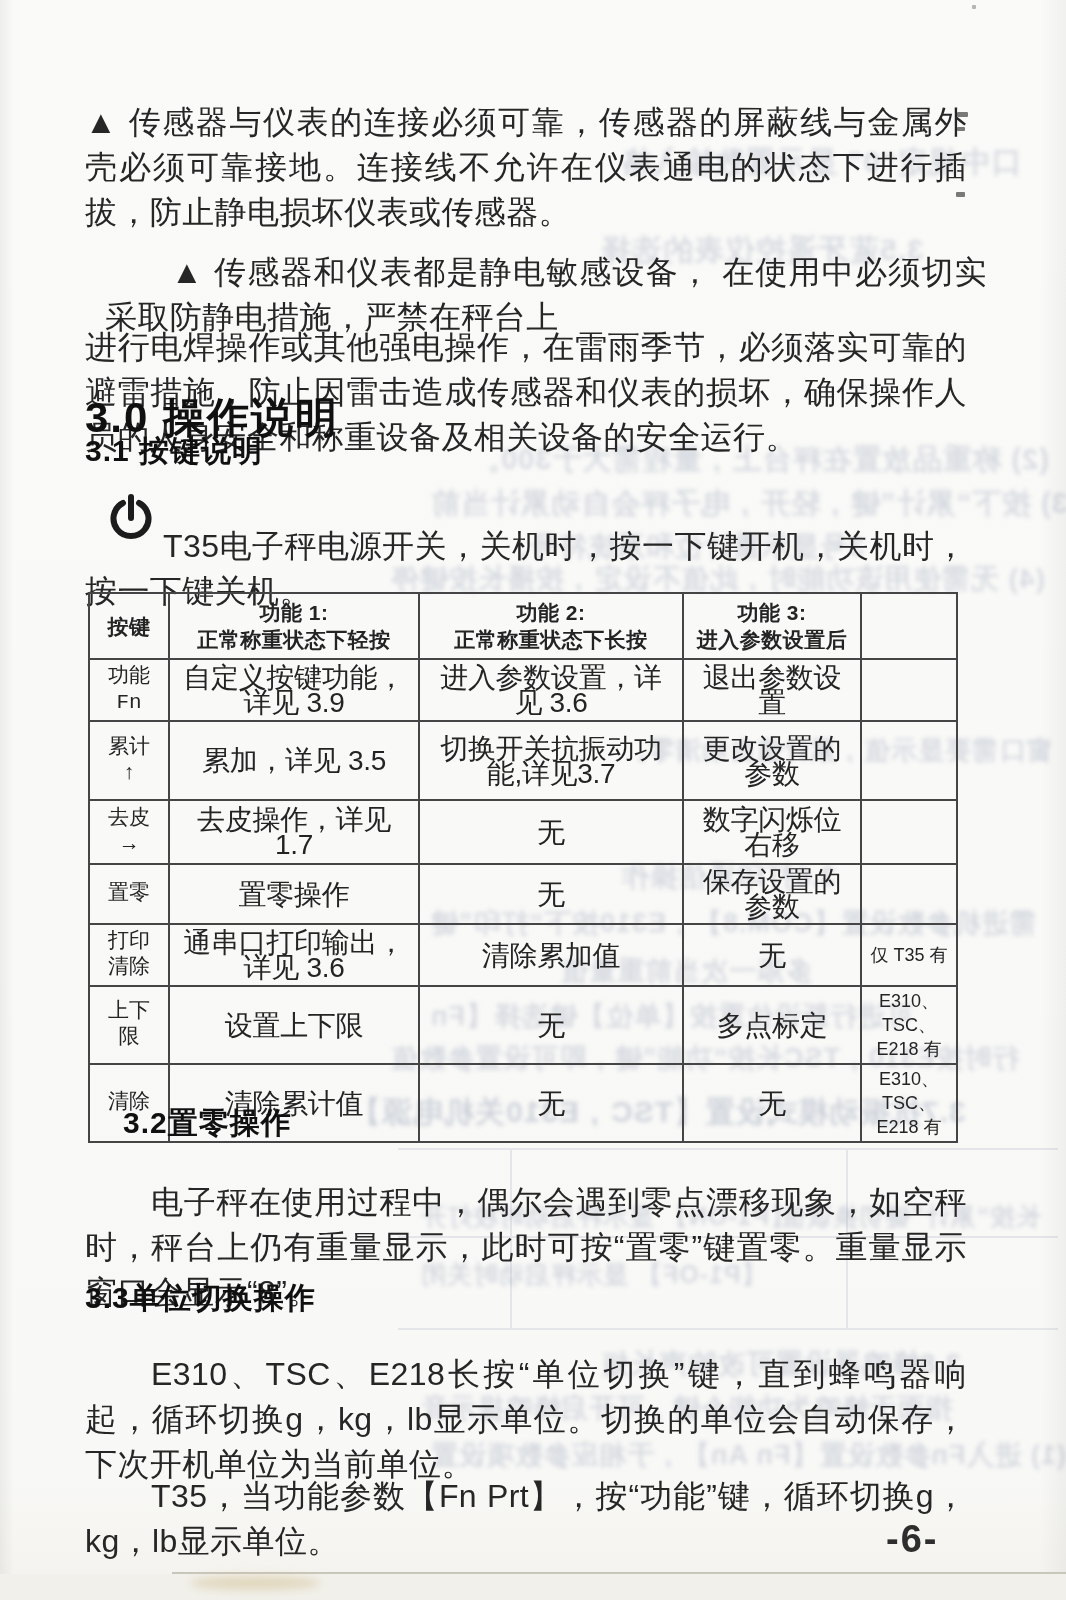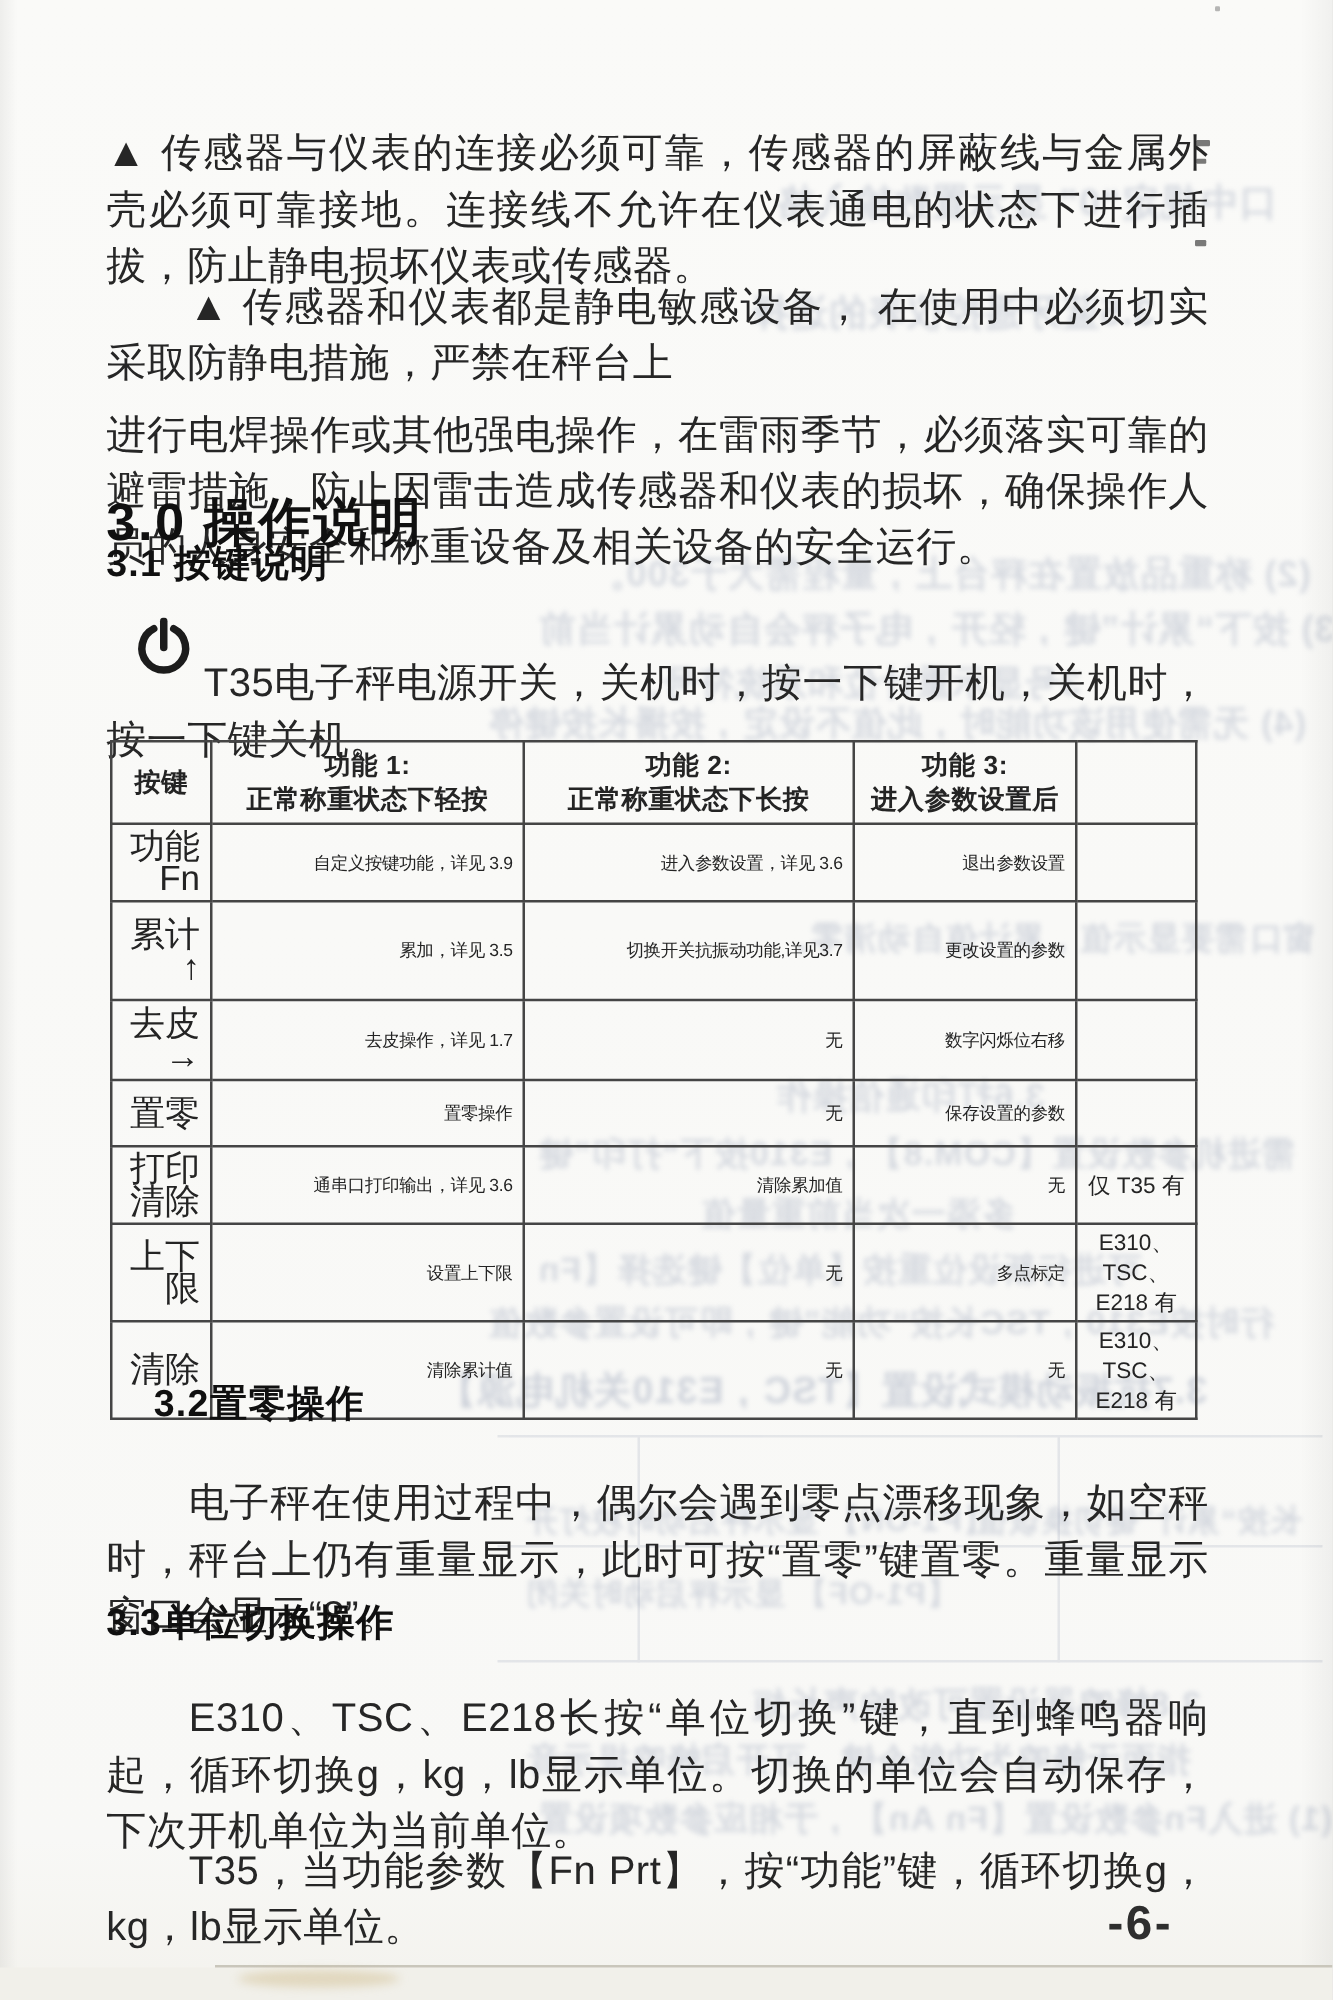--- a/index.html
+++ b/index.html
@@ -61,21 +61,21 @@
 
   
   .content{position:absolute;left:0;top:0;width:1066px;height:1600px;z-index:2;}
   .para{
     position:absolute;left:85px;width:882px;
     font-size:32px;line-height:45px;letter-spacing:.4px;
     text-align:justify;color:#262626;font-weight:500;
   }
   .indent{text-indent:66px;}
   .warn1{top:68px;}
-  .warn2{top:191px;}
+  .warn2{top:218px;margin-left:20px;}
   .warn3{top:293px;}
   .h-main{
     position:absolute;left:85px;top:390px;
     font-size:42px;font-weight:800;color:#101010;letter-spacing:2px;
   }
   .h-sub{position:absolute;left:85px;font-size:30px;font-weight:800;color:#101010;letter-spacing:1px;}
   .h31{top:431px;}
   .h32{top:1103px;margin-left:38px;}
   .h33{top:1278px;}
   .power-para{top:492px;text-indent:78px;}
@@ -98,22 +98,22 @@
   }
   .key-table th,.key-table td{
     border:2px solid #454545;
     font-size:21px;color:#242424;
     padding:4px 8px;vertical-align:middle;
     overflow:hidden;
   }
   .key-table thead th{
     text-align:center;font-weight:700;line-height:27px;height:56px;letter-spacing:.5px;
   }
-  .key-table td{text-align:right;line-height:25px;letter-spacing:-.3px;font-size:14px;}
-  .key-table td.key{line-height:26px;font-size:28px;letter-spacing:0;}
+  .key-table td{text-align:center;line-height:25px;letter-spacing:-.3px;font-size:28px;}
+  .key-table td.key{text-align:center;line-height:26px;font-size:21px;letter-spacing:0;font-family:Liberation Mono, monospace;}
   .key-table td.note{text-align:center;line-height:24px;font-size:18px;letter-spacing:0;padding:2px 2px;}
   .key-table tbody tr:nth-child(1){height:62px;}
   .key-table tbody tr:nth-child(2){height:79px;margin-left:36px;}
   .key-table tbody tr:nth-child(3){height:64px;margin-top:13px;}
   .key-table tbody tr:nth-child(4){height:53px;}
   .key-table tbody tr:nth-child(5){height:62px;}
   .key-table tbody tr:nth-child(6){height:50px;}
   .key-table tbody tr:nth-child(7){height:62px;}
   .key-table tbody tr:nth-child(8){height:50px;}
 </style>

